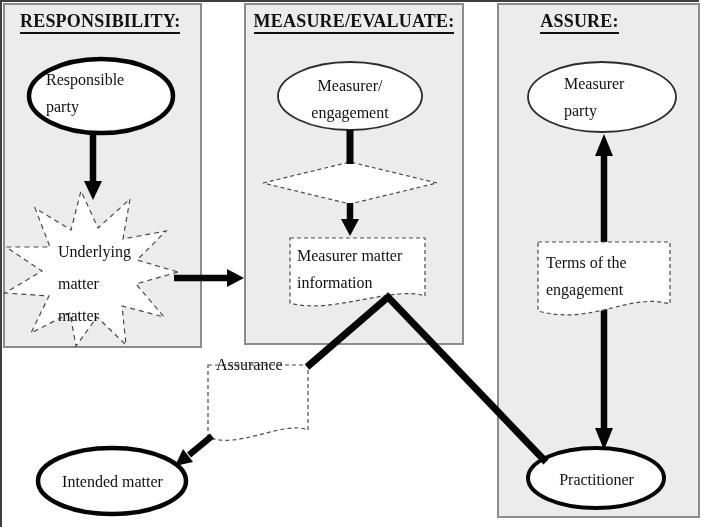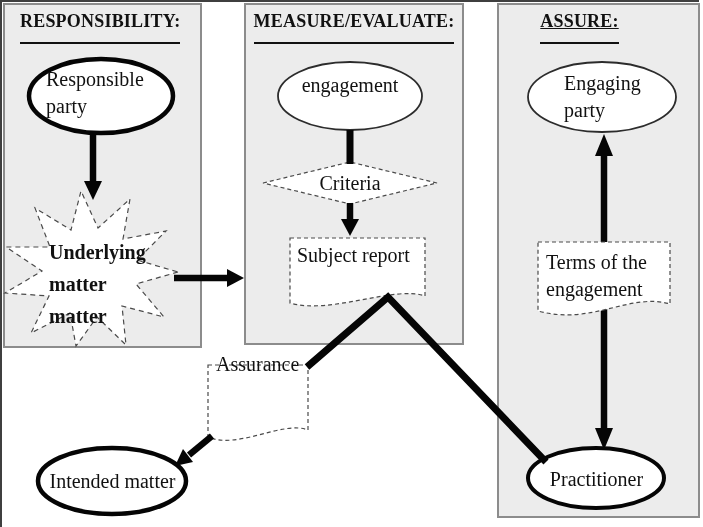--- a/index.html
+++ b/index.html
@@ -6,40 +6,40 @@
   .stage{
     position:relative;width:703px;height:527px;background:#ffffff;
     font-family:"Liberation Serif", serif;color:#111;overflow:hidden;
   }
   .panel{
     position:absolute;background:#ececec;border:2px solid #8c8c8c;box-sizing:border-box;
   }
   .panel-title{
     position:absolute;font-weight:bold;font-size:18px;letter-spacing:.2px;white-space:nowrap;
   }
-  .panel-title span{border-bottom:2px solid #111;padding-bottom:11px;}
+  .panel-title span{border-bottom:2px solid #111;padding-bottom:1px;}
   .centered{text-align:center;}
   .lbl{
-    position:absolute;font-size:20px;line-height:27px;white-space:nowrap;
+    position:absolute;font-size:16px;line-height:27px;white-space:nowrap;
   }
   .lbl.star{line-height:32px;}
   svg.overlay{position:absolute;left:0;top:0;pointer-events:none;}
 </style>
 </head>
 <body>
 
 <div class="stage">
 
   <div class="panel" style="left:3px;top:3px;width:199px;height:345px;"></div>
   <div class="panel" style="left:244px;top:3px;width:220px;height:342px;"></div>
   <div class="panel" style="left:497px;top:3px;width:203px;height:515px;"></div>
 
   <div class="panel-title" style="left:20px;top:11px;"><span>RESPONSIBILITY:</span></div>
   <div class="panel-title centered" style="left:244px;top:11px;width:220px;"><span>MEASURE/EVALUATE:</span></div>
-  <div class="panel-title centered" style="left:497px;top:11px;width:165px;text-decoration:underline;"><span>ASSURE:</span></div>
+  <div class="panel-title centered" style="left:497px;top:11px;width:165px;"><span>ASSURE:</span></div>
 
   <svg class="overlay" width="703" height="527" viewBox="0 0 703 527">
 
     <line x1="0" y1="1" x2="699" y2="1" stroke="#3f3f3f" stroke-width="2"></line>
     <line x1="1" y1="0" x2="1" y2="527" stroke="#3f3f3f" stroke-width="2"></line>
 
     <polygon points="178,272 136,284 164,317 122,306 126,345 97,317 76,346 70,313 31,333 49,296 5,293 42,271 6,247 50,247 35,208 71,230 81,191 98,228 130,199 123,239 166,231 137,260" fill="#ffffff" stroke="#4a4a4a" stroke-width="1.2" stroke-dasharray="5 4"></polygon>
 
     <ellipse cx="101" cy="96" rx="72" ry="37" fill="#ffffff" stroke="#050505" stroke-width="4.5"></ellipse>
     <ellipse cx="350" cy="96" rx="72" ry="34" fill="#ffffff" stroke="#2c2c2c" stroke-width="1.8"></ellipse>
@@ -83,48 +83,47 @@
       <line x1="212" y1="436" x2="189" y2="455" stroke-width="6.5"></line>
       <polygon points="175,466 183,449 193,462" stroke="none"></polygon>
     </g>
   </svg>
 
   <div class="lbl" style="left:46px;top:66px;">
     <div>Responsible</div>
     <div>party</div>
   </div>
 
-  <div class="lbl star" style="left:49px;top:236px;font-weight:bold;">
+  <div class="lbl star" style="left:58px;top:236px;">
     <div>Underlying</div>
     <div>matter</div>
     <div>matter</div>
   </div>
 
   <div class="lbl centered" style="left:298px;top:72px;width:104px;">
+    <div>Measurer/</div>
     <div>engagement</div>
   </div>
 
-  <div class="lbl centered" style="left:300px;top:170px;width:100px;">
-    <div>Criteria</div>
-  </div>
 
   <div class="lbl" style="left:297px;top:242px;">
-    <div>Subject report</div>
+    <div>Measurer matter</div>
+    <div>information</div>
   </div>
 
   <div class="lbl" style="left:216px;top:351px;">
     <div>Assurance</div>
   </div>
 
   <div class="lbl centered" style="left:40px;top:468px;width:145px;">
     <div>Intended matter</div>
   </div>
 
   <div class="lbl" style="left:564px;top:70px;">
-    <div>Engaging</div>
+    <div>Measurer</div>
     <div>party</div>
   </div>
 
   <div class="lbl" style="left:546px;top:249px;">
     <div>Terms of the</div>
     <div>engagement</div>
   </div>
 
   <div class="lbl centered" style="left:530px;top:466px;width:133px;">
     <div>Practitioner</div>

